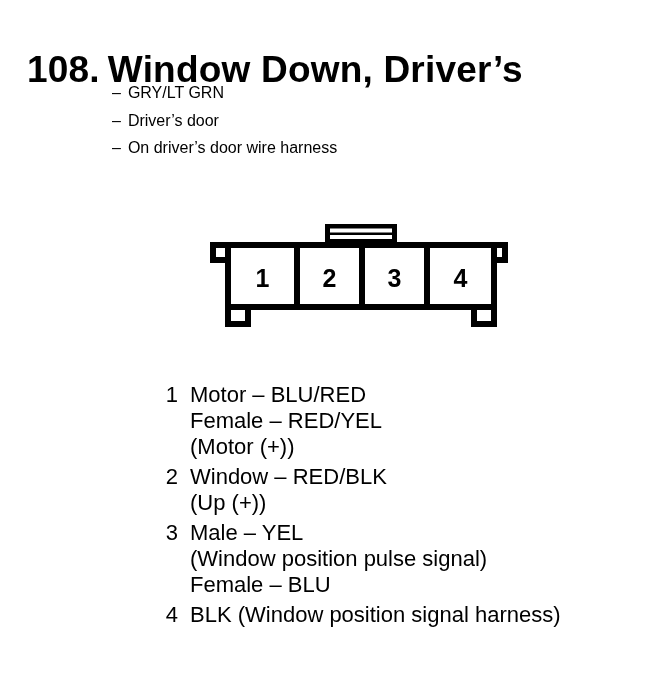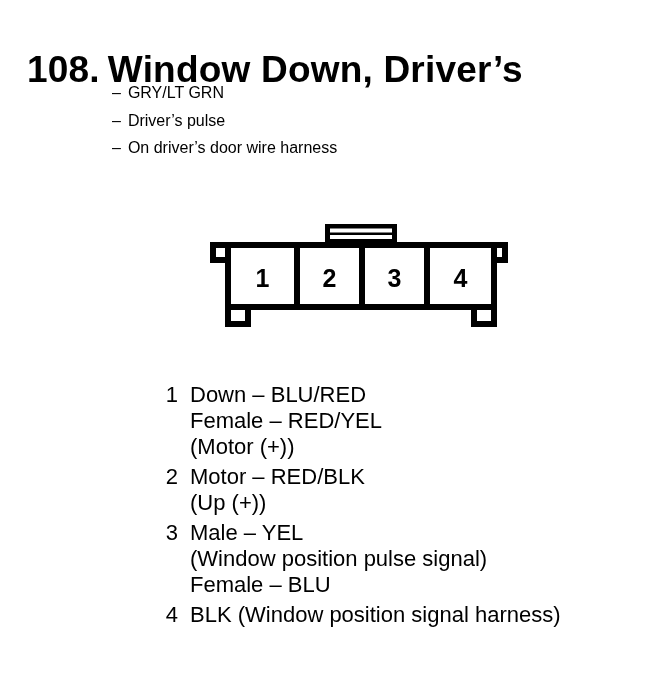--- a/index.html
+++ b/index.html
@@ -77,21 +77,21 @@
   <h1 class="title">
     <span>108.</span>
     <span>Window Down, Driver’s</span>
   </h1>
 
   <div class="notes">
     <div class="note">
       <span class="dash">–</span><span class="note-text">GRY/LT GRN</span>
     </div>
     <div class="note">
-      <span class="dash">–</span><span class="note-text">Driver’s pulse</span>
+      <span class="dash">–</span><span class="note-text">Driver’s door</span>
     </div>
     <div class="note">
       <span class="dash">–</span><span class="note-text">On driver’s door wire harness</span>
     </div>
   </div>
 
   <div class="connector-wrap">
     <svg width="320" height="120" viewBox="200 215 320 120" xmlns="http://www.w3.org/2000/svg">
 
       <g>
@@ -112,30 +112,30 @@
       <text x="394.5" y="287" text-anchor="middle" font-family="Liberation Sans, sans-serif" font-weight="bold" font-size="25" fill="#000000">3</text>
       <text x="460.5" y="287" text-anchor="middle" font-family="Liberation Sans, sans-serif" font-weight="bold" font-size="25" fill="#000000">4</text>
     </svg>
   </div>
 
   <div class="pin-list">
 
     <div class="pin-group">
       <span class="pin-num">1</span>
       <span class="pin-lines">
-        <span class="pin-line">Down – BLU/RED</span>
+        <span class="pin-line">Motor – BLU/RED</span>
         <span class="pin-line">Female – RED/YEL</span>
         <span class="pin-line">(Motor (+))</span>
       </span>
     </div>
 
     <div class="pin-group">
       <span class="pin-num">2</span>
       <span class="pin-lines">
-        <span class="pin-line">Motor – RED/BLK</span>
+        <span class="pin-line">Window – RED/BLK</span>
         <span class="pin-line">(Up (+))</span>
       </span>
     </div>
 
     <div class="pin-group">
       <span class="pin-num">3</span>
       <span class="pin-lines">
         <span class="pin-line">Male – YEL</span>
         <span class="pin-line">(Window position pulse signal)</span>
         <span class="pin-line">Female – BLU</span>

